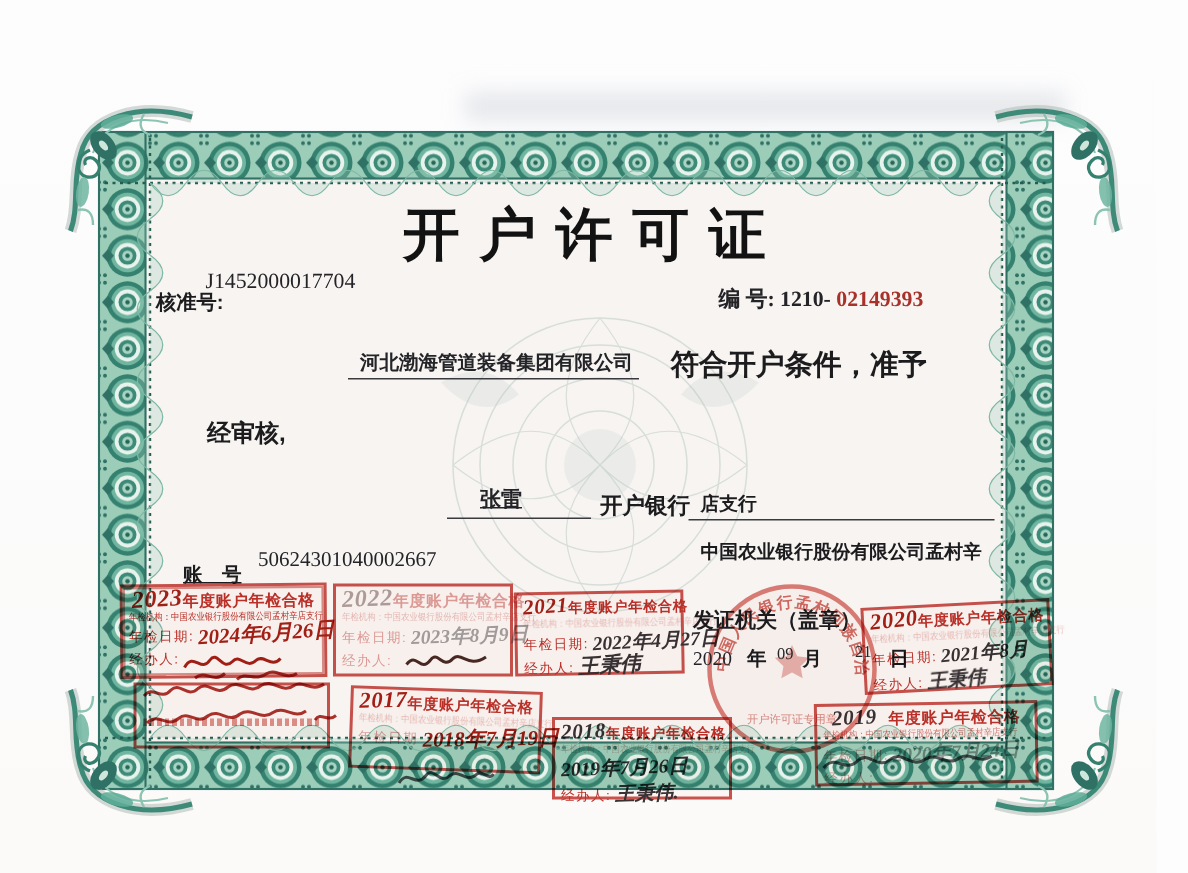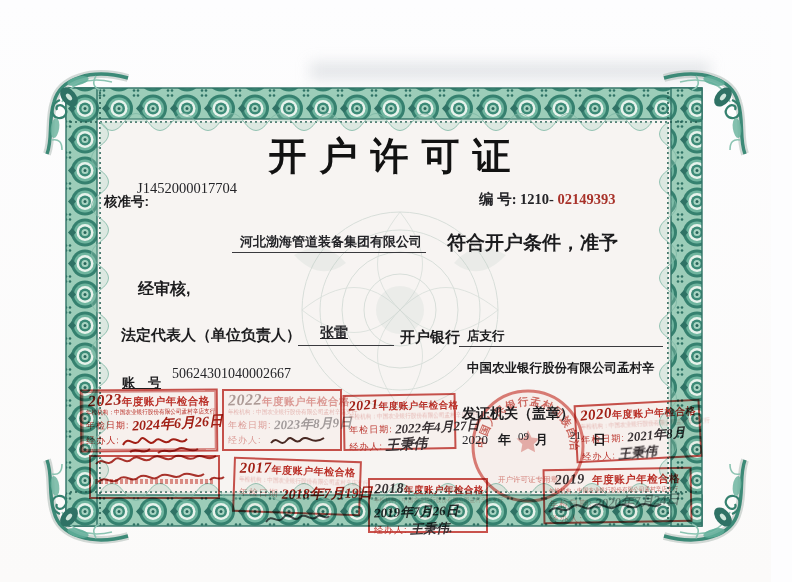--- a/index.html
+++ b/index.html
@@ -116,21 +116,20 @@
   <div class="abs serifV" style="left:479px;top:190px;font-size:14.5px;font-weight:700;">
     <span>编 号: 1210-</span>
     <span class="red">02149393</span>
   </div>
 
   <div class="abs lblB" style="left:138px;top:231px;font-size:16px;margin-top:48px;">经审核,</div>
   <div class="abs serifV" style="left:240px;top:233px;font-size:13px;font-weight:600;">河北渤海管道装备集团有限公司</div>
   <div class="abs uline" style="left:232px;top:252px;width:194px;"></div>
   <div class="abs lblB" style="left:447px;top:230px;font-size:19px;">符合开户条件，准予</div>
 
-  <div class="abs lblB" style="left:121px;top:326px;font-size:15px;">法定代表人（单位负责人）</div>
   <div class="abs serifV" style="left:320px;top:324px;font-size:14px;font-weight:600;text-decoration:underline;">张雷</div>
   <div class="abs uline" style="left:298px;top:345px;width:96px;"></div>
   <div class="abs lblB" style="left:400px;top:328px;font-size:15px;">开户银行</div>
   <div class="abs lblB" style="left:467px;top:312px;font-size:12.5px;margin-top:48px;">中国农业银行股份有限公司孟村辛</div>
   <div class="abs lblB" style="left:467px;top:328px;font-size:12.5px;">店支行</div>
   <div class="abs uline" style="left:459px;top:346px;width:204px;"></div>
 
   <div class="abs lblB" style="left:122px;top:374px;font-size:13px;text-decoration:underline;">账　号</div>
   <div class="abs serifV" style="left:172px;top:366px;font-size:14px;">50624301040002667</div>
 

